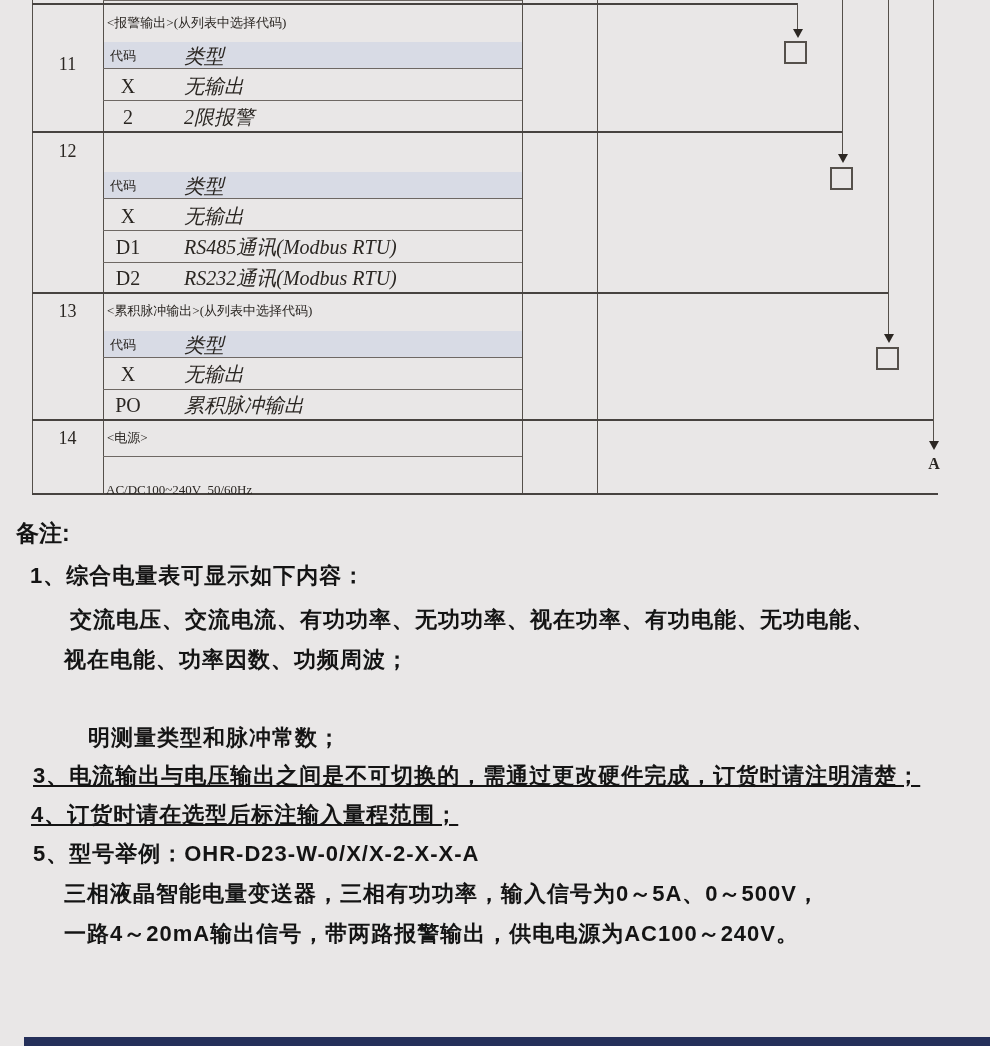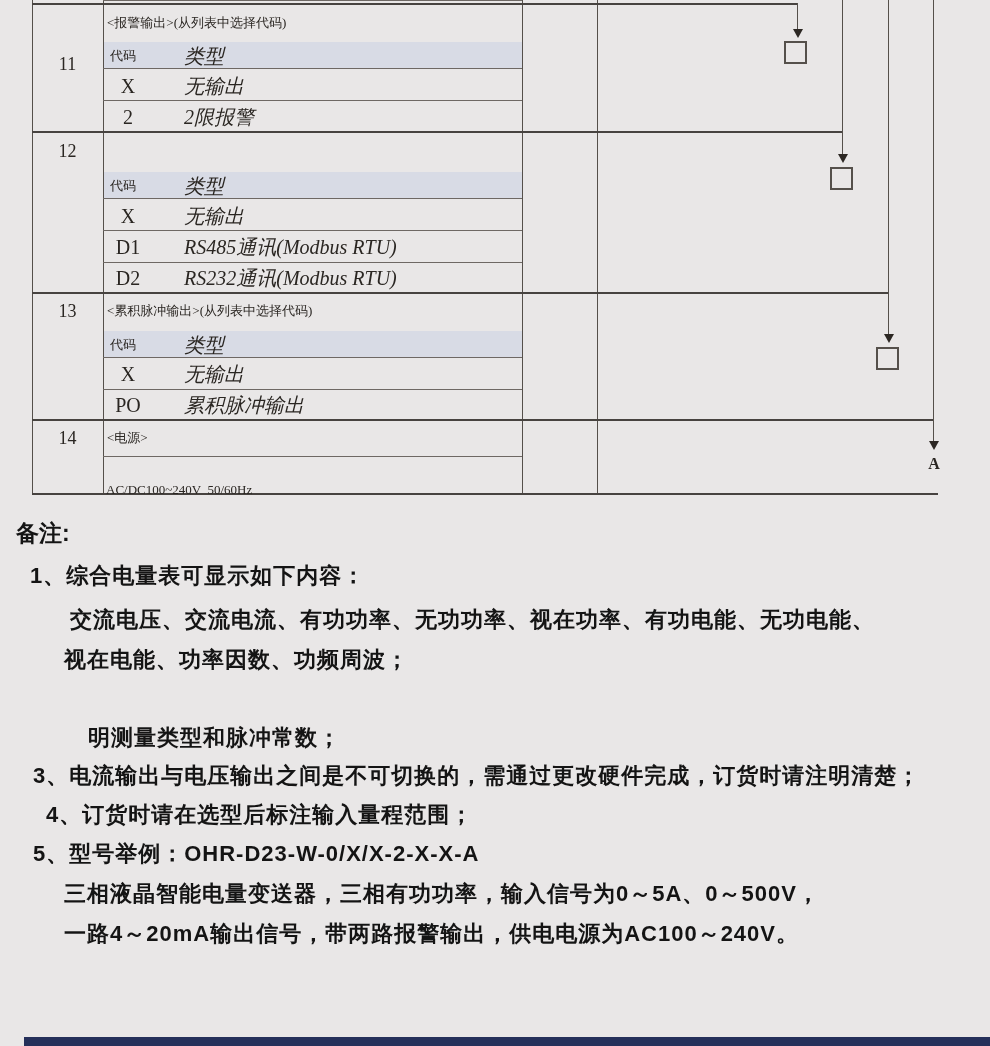--- a/index.html
+++ b/index.html
@@ -102,20 +102,20 @@
 
   <div class="rownum" style="top:426px;">14</div>
   <div class="t" style="left:107px;top:425px;">&lt;电源&gt;</div>
   <div class="t" style="left:106px;top:459px;margin-top:18px;">AC/DC100~240V  50/60Hz</div>
 
   <div class="note-heading">备注:</div>
   <div class="note" style="left:30px;top:562px;">1、综合电量表可显示如下内容：</div>
   <div class="note" style="left:70px;top:606px;">交流电压、交流电流、有功功率、无功功率、视在功率、有功电能、无功电能、</div>
   <div class="note" style="left:64px;top:646px;">视在电能、功率因数、功频周波；</div>
   <div class="note" style="left:64px;top:724px;margin-left:24px;">明测量类型和脉冲常数；</div>
-  <div class="note" style="left:33px;top:762px;">3、电流输出与电压输出之间是不可切换的，需通过更改硬件完成，订货时请注明清楚；</div>
-  <div class="note" style="left:46px;top:801px;">4、订货时请在选型后标注输入量程范围；</div>
+  <div class="note" style="left:33px;top:762px;text-decoration:underline;">3、电流输出与电压输出之间是不可切换的，需通过更改硬件完成，订货时请注明清楚；</div>
+  <div class="note" style="left:31px;top:801px;text-decoration:underline;">4、订货时请在选型后标注输入量程范围；</div>
   <div class="note" style="left:33px;top:840px;">5、型号举例：OHR-D23-W-0/X/X-2-X-X-A</div>
   <div class="note" style="left:64px;top:880px;">三相液晶智能电量变送器，三相有功功率，输入信号为0～5A、0～500V，</div>
   <div class="note" style="left:64px;top:920px;">一路4～20mA输出信号，带两路报警输出，供电电源为AC100～240V。</div>
 
   <div class="footer-bar"></div>
 </div>
 
 </body></html>

